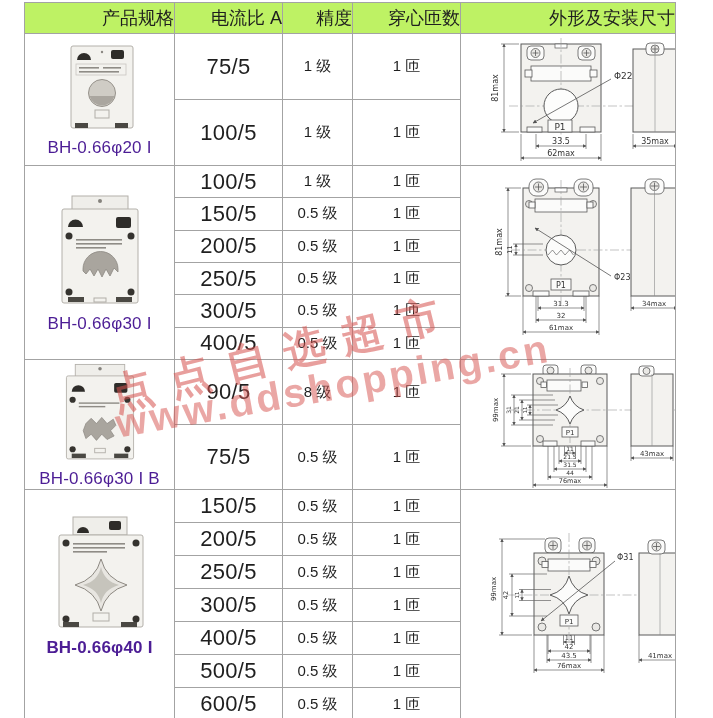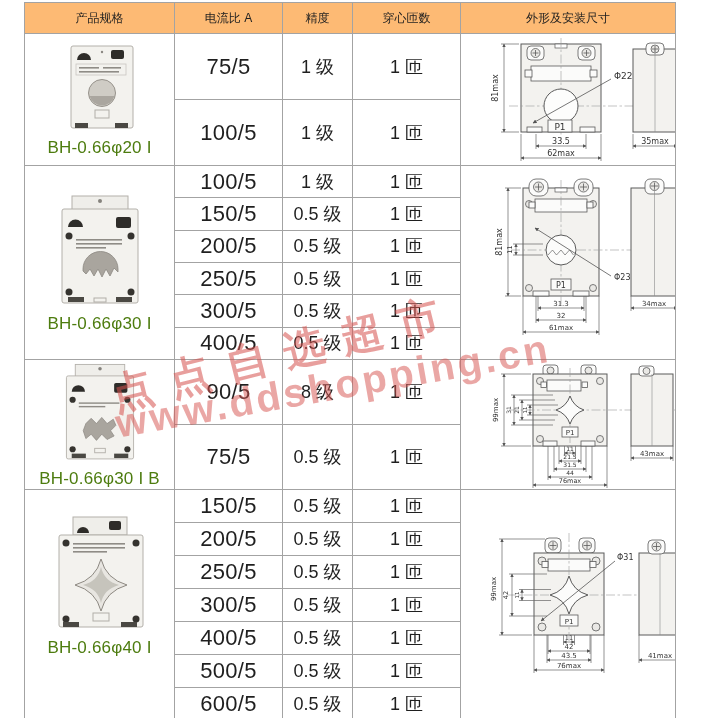--- a/index.html
+++ b/index.html
@@ -2,27 +2,27 @@
 <html><head>
 <meta charset="utf-8">
 <style>
   html,body{margin:0;padding:0;background:#fff;}
   .page{position:relative;width:713px;height:718px;background:#ffffff;overflow:hidden;
         font-family:"Liberation Sans","DejaVu Sans",sans-serif;}
   table.spec{position:absolute;left:24px;top:2px;border-collapse:collapse;table-layout:fixed;
              width:651px;}
   .spec th,.spec td{border:1px solid #a3a3a3;text-align:center;vertical-align:middle;
                     color:#1f1f1f;padding:0;overflow:hidden;}
-  .spec th{height:30px;font-size:12px;font-weight:400;background:#fdba74;}
+  .spec th{height:30px;font-size:18px;font-weight:400;background:#bef264;text-align:right;}
   tr.h66{height:66px;} tr.h32{height:32px;} tr.h64{height:64px;} tr.h33{height:33px;}
   td.cnum{font-size:22px;letter-spacing:0.3px;}
-  td.cacc,td.cturn{font-size:18px;}
+  td.cacc,td.cturn{font-size:15px;}
   td.prod{vertical-align:middle;}
   .prodwrap{display:flex;flex-direction:column;align-items:center;justify-content:center;gap:3px;}
-  .model{font-size:17px;color:#4d7c0f;letter-spacing:0.2px;}
+  .model{font-size:17px;color:#4c1d95;letter-spacing:0.2px;}
   td.draw{vertical-align:middle;background:#fff;padding-left:20px;}
   .tsvg{display:block;margin:0 auto;}
   
   .bodyf{fill:#f3f2ef;stroke:#5a5a5a;stroke-width:1;}
   .part{fill:#fbfbfa;stroke:#5a5a5a;stroke-width:0.8;}
   .dimline{stroke:#666;stroke-width:0.7;fill:none;}
   .thin{stroke:#5a5a5a;stroke-width:0.8;fill:none;}
   .cline{stroke:#9a9a9a;stroke-width:0.6;stroke-dasharray:9 2.5 2.5 2.5;fill:none;}
   .screw{fill:#e9e8e5;stroke:#5a5a5a;stroke-width:0.8;}
   .dimtxt{font-family:"DejaVu Sans",sans-serif;font-size:8px;fill:#333;text-anchor:middle;}
@@ -345,21 +345,21 @@
   </td>
 </tr>
 <tr class="h64">
   <td class="cnum">75/5</td>
   <td class="cacc">0.5 级</td>
   <td class="cturn">1 匝</td>
 </tr>
 
 <tr class="h33">
   <td class="prod" rowspan="7">
-    <div class="prodwrap" style="padding-bottom:40px;">
+    <div class="prodwrap" style="padding-bottom:40px;font-weight:bold;">
       <svg class="tsvg" width="126" height="122" viewBox="0 0 126 122">
         <rect x="36" y="4" width="54" height="18" fill="#efeeea" stroke="#b3b0aa"></rect>
         <path d="M40 20 a6 6 0 0 1 12 0 z" fill="#2e2c29"></path>
         <rect x="72" y="8" width="12" height="9" rx="2" fill="#2e2c29"></rect>
         <rect x="22" y="22" width="84" height="92" rx="2" fill="#f3f2ee" stroke="#b3b0aa"></rect>
         <circle cx="29" cy="30" r="3.5" fill="#35332f"></circle>
                 <circle cx="99" cy="30" r="3.5" fill="#35332f"></circle>
         <circle cx="29" cy="106" r="3.5" fill="#35332f"></circle>
                 <circle cx="99" cy="106" r="3.5" fill="#35332f"></circle>
         <rect x="36" y="30" width="52" height="1.6" fill="#8f8c86"></rect>

